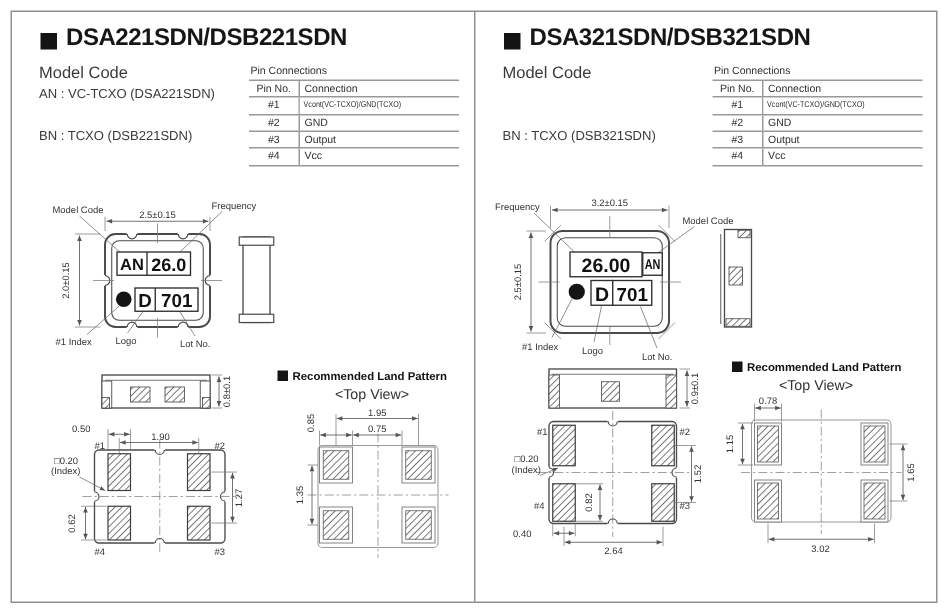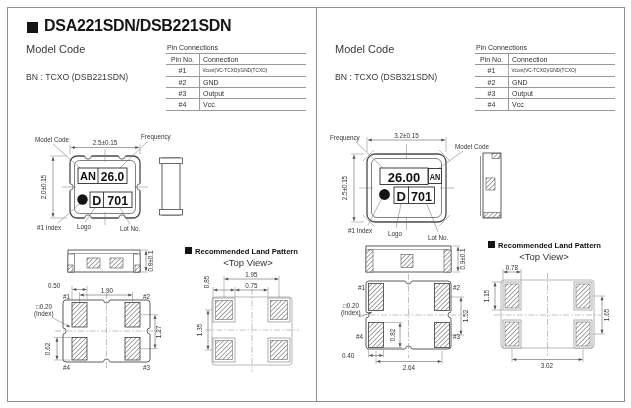--- a/index.html
+++ b/index.html
@@ -6,21 +6,21 @@
     font-family:"Liberation Sans",sans-serif;-webkit-font-smoothing:antialiased;}
   .frame{position:absolute;left:7px;top:7px;width:616px;height:393px;border:1px solid #8f8f8f;display:flex;background:#fff;}
   .panel{position:relative;width:308px;height:100%;}
   .panel.pl{border-right:1px solid #8f8f8f;}
   .panel.pr{flex:1;}
   .panel-title{position:absolute;left:19px;top:9px;display:flex;align-items:center;gap:6px;
     font-weight:bold;font-size:16px;color:#161616;letter-spacing:-0.3px;white-space:nowrap;}
   .sq{width:11px;height:11px;background:#141414;margin-top:3px;flex:none;}
   .mc-head{position:absolute;left:18px;top:35px;font-size:11px;color:#3a3a3a;}
   .mc-line{position:absolute;left:18px;font-size:8.7px;color:#3a3a3a;white-space:nowrap;}
-  .mc-1{top:49px;} .mc-2{top:64px;}
+  .mc-1{top:49px;} .mc-2{top:77px;}
   .pin-table{position:absolute;left:158px;top:36px;width:140px;color:#2f2f2f;}
   .pt-title{font-size:7px;margin:0 0 2px 1px;}
   .pt-row{display:flex;border-top:1px solid #999;line-height:7px;}
   .pt-row.last{border-bottom:1px solid #999;}
   .pt-row>div{padding:1.6px 0;font-size:7px;}
   .c1{width:33px;text-align:center;flex:none;}
   .c2{flex:1;border-left:1px solid #999;padding-left:3px !important;white-space:nowrap;}
   .tinytxt{font-size:5.6px !important;transform:scaleX(.85);transform-origin:0 50%;padding-top:2.2px !important;}
   svg.draw{position:absolute;left:0;top:118px;width:100%;height:274px;display:block;}
   svg text{font-family:"Liberation Sans",sans-serif;}
@@ -48,20 +48,21 @@
 <body>
 
 <div class="frame">
 
   <section class="panel pl">
     <div class="panel-title">
       <span class="sq"></span>
       <span>DSA221SDN/DSB221SDN</span>
     </div>
     <div class="mc-head">Model Code</div>
+    <div class="mc-line mc-1">AN : VC-TCXO (DSA221SDN)</div>
     <div class="mc-line mc-2">BN : TCXO (DSB221SDN)</div>
 
     <div class="pin-table">
       <div class="pt-title">Pin Connections</div>
       <div class="pt-row">
         <div class="c1">Pin No.</div>
         <div class="c2">Connection</div>
       </div>
       <div class="pt-row">
         <div class="c1">#1</div>
@@ -230,20 +231,24 @@
         <text class="t" transform="translate(201,274) rotate(-90)" text-anchor="middle">0.85</text>
         <line class="ext" x1="204" y1="302" x2="197" y2="302"></line>
         <line class="ext" x1="204" y1="342" x2="197" y2="342"></line>
         <line class="dim" x1="200" y1="302.5" x2="200" y2="341.5" marker-start="url(#aL)" marker-end="url(#aL)"></line>
         <text class="t" transform="translate(194,322) rotate(-90)" text-anchor="middle">1.35</text>
       </g>
     </svg>
   </section>
 
   <section class="panel pr">
+    <div class="panel-title">
+      <span class="sq"></span>
+      <span>DSA321SDN/DSB321SDN</span>
+    </div>
     <div class="mc-head">Model Code</div>
     <div class="mc-line mc-2">BN : TCXO (DSB321SDN)</div>
 
     <div class="pin-table">
       <div class="pt-title">Pin Connections</div>
       <div class="pt-row">
         <div class="c1">Pin No.</div>
         <div class="c2">Connection</div>
       </div>
       <div class="pt-row">

